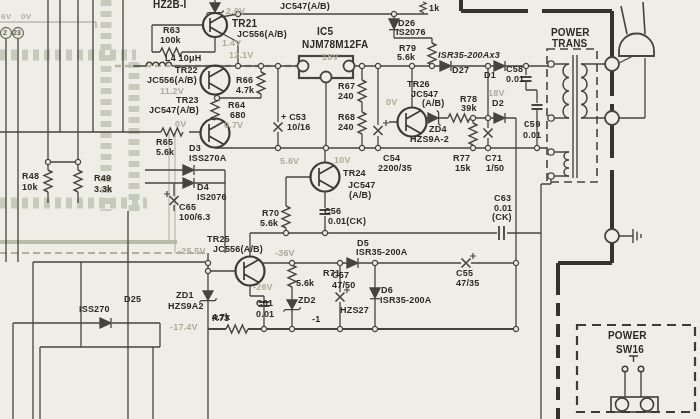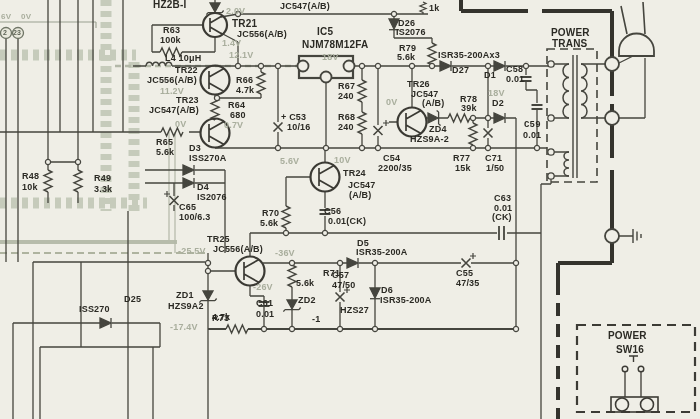--- a/index.html
+++ b/index.html
@@ -290,21 +290,21 @@
       <div class="lbl k" style="left: 94px; top: 174px;">R49</div>
       <div class="lbl k" style="left: 94px; top: 185px;">3.3k</div>
       <div class="lbl k" style="left: 317px; top: 27px; font-size: 10px;">IC5</div>
       <div class="lbl k" style="left: 302px; top: 40px; font-size: 10px;">NJM78M12FA</div>
       <div class="lbl k" style="left: 280px; top: 2px;">JC547(A/B)</div>
       <div class="lbl k" style="left: 429px; top: 4px;">1k</div>
       <div class="lbl k" style="left: 398px; top: 19px;">D26</div>
       <div class="lbl k" style="left: 396px; top: 28px;">IS2076</div>
       <div class="lbl k" style="left: 399px; top: 44px;">R79</div>
       <div class="lbl k" style="left: 397px; top: 53px;">5.6k</div>
-      <div class="lbl k" style="left: 438px; top: 51px;">ISR35-200Ax3</div>
+      <div class="lbl k" style="left: 438px; top: 51px; font-style: italic;">ISR35-200Ax3</div>
       <div class="lbl k" style="left: 452px; top: 66px; text-align: right;">D27</div>
       <div class="lbl k" style="left: 484px; top: 71px;">D1</div>
       <div class="lbl k" style="left: 506px; top: 65px;">C58</div>
       <div class="lbl k" style="left: 506px; top: 75px;">0.01</div>
       <div class="lbl k" style="left: 551px; top: 28px; font-size: 10px;">POWER</div>
       <div class="lbl k" style="left: 552px; top: 39px; font-size: 10px;">TRANS</div>
       <div class="lbl k" style="left: 407px; top: 80px;">TR26</div>
       <div class="lbl k" style="left: 411px; top: 90px;">JC547</div>
       <div class="lbl k" style="left: 422px; top: 99px;">(A/B)</div>
       <div class="lbl k" style="left: 460px; top: 95px;">R78</div>

